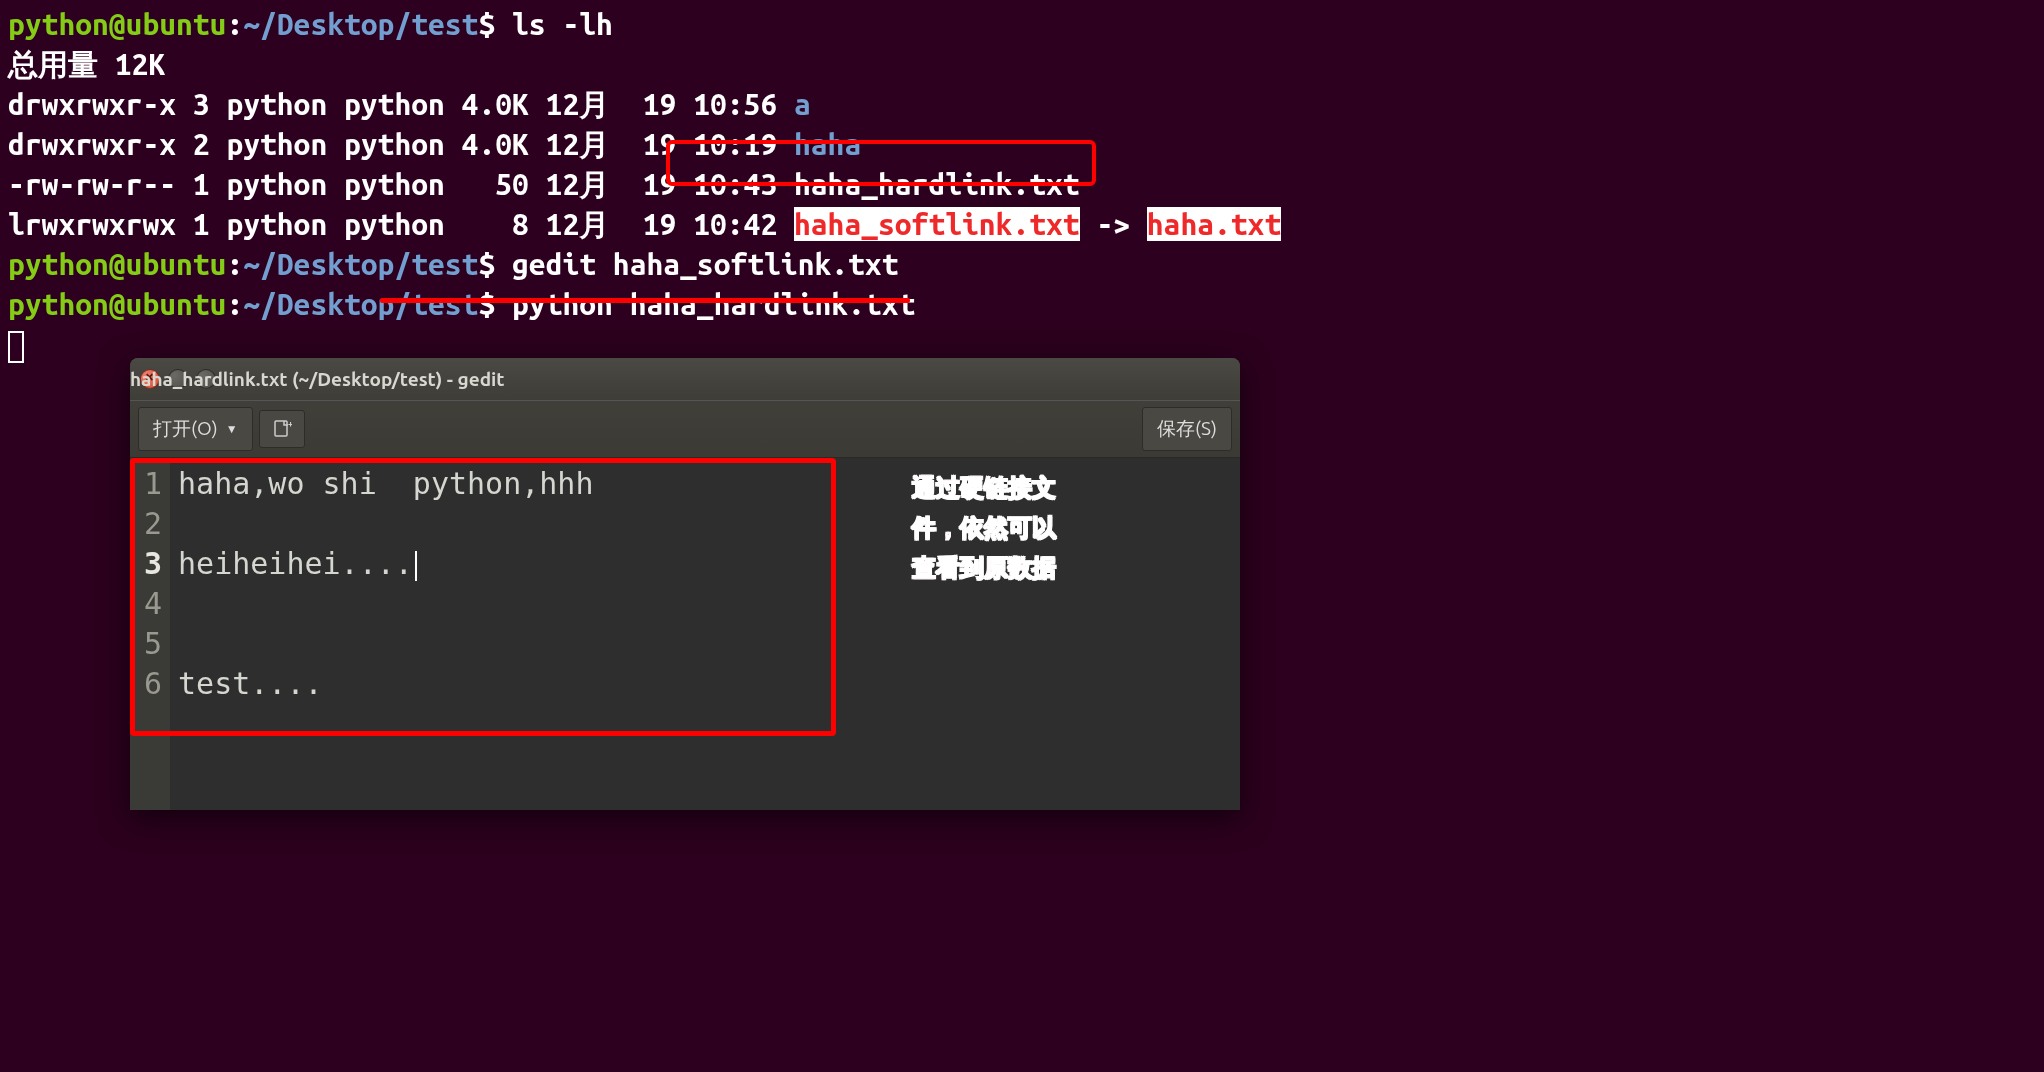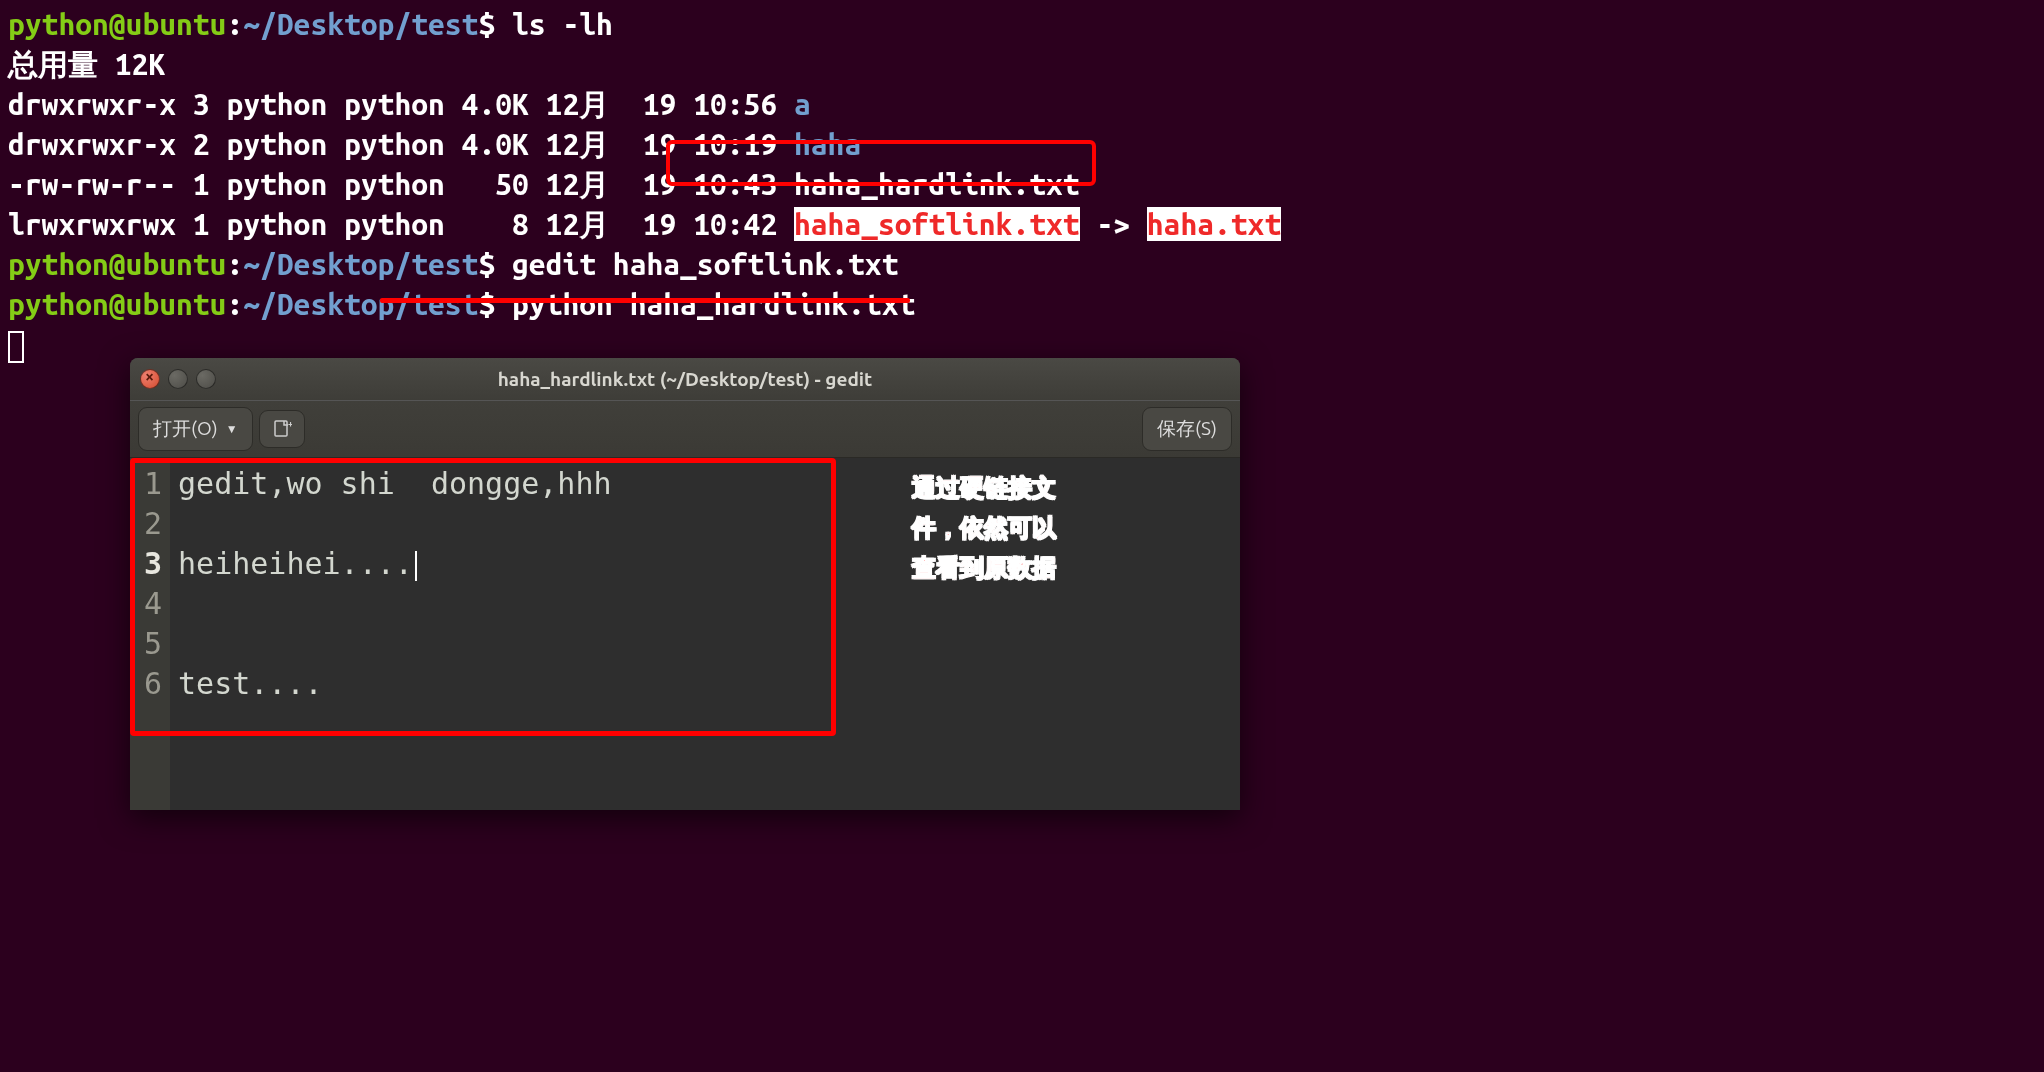--- a/index.html
+++ b/index.html
@@ -61,36 +61,36 @@
   }
   .win-btn {
     width: 20px; height:20px; border-radius:50%;
     margin-right:8px;
     border:1px solid rgba(0,0,0,.5);
   }
   .close-btn { background: radial-gradient(circle at 30% 30%, #f08070, #d34b2e); position:relative;}
   .close-btn::before { content:"×"; position:absolute; left:4px; top:-3px; color:#5a1a0c; font-size:16px; font-weight:bold;}
   .min-btn, .max-btn { background: radial-gradient(circle at 30% 30%, #6b6a64, #4d4c47);}
   .gedit-title {
-    position:absolute; left:0; right:0; text-align:center;
+    position:absolute; left:0; right:0; text-align:left;
     color:#d8d7d0; font-family:"Ubuntu", sans-serif; font-size:19px;
     font-weight:bold;
   }
   .gedit-toolbar {
     height: 58px;
     background: linear-gradient(#403f3a,#3b3a35);
     border-top:1px solid #555;
     border-bottom:1px solid #2a2925;
     display:flex; align-items:center; padding:0 8px;
     gap:6px;
   }
   .tb-btn {
     background:#494843;
     border:1px solid #2d2c28;
-    border-radius:9px;
+    border-radius:3px;
     color:#ddd;
     font-family:"Ubuntu",sans-serif;
     font-size:19px;
     padding:8px 14px;
     display:flex; align-items:center; gap:8px;
   }
   .tb-btn .tri { font-size:12px; }
   .tb-icon-btn { padding:8px 12px; }
   .spacer { flex:1; }
   .gedit-editor {
@@ -185,18 +185,18 @@
   </div>
   <div class="gedit-editor">
     <div class="gutter" id="gutter">
         <div class="">1</div>
         <div class="">2</div>
         <div class="current">3</div>
         <div class="">4</div>
         <div class="">5</div>
         <div class="">6</div>
       </div>
-    <div class="code" id="code"><div>gedit,wo shi  dongge,hhh</div><div>&nbsp;</div><div>heiheihei....<span class="text-cursor"></span></div><div>&nbsp;</div><div>&nbsp;</div><div>test....</div></div>
+    <div class="code" id="code"><div>haha,wo shi  python,hhh</div><div>&nbsp;</div><div>heiheihei....<span class="text-cursor"></span></div><div>&nbsp;</div><div>&nbsp;</div><div>test....</div></div>
     <div class="editor-redbox"></div>
   </div>
 </div>
 
 <div class="annotation" id="anno">通过硬链接文<br>件，依然可以<br>查看到原数据</div>
 
 </body></html>

